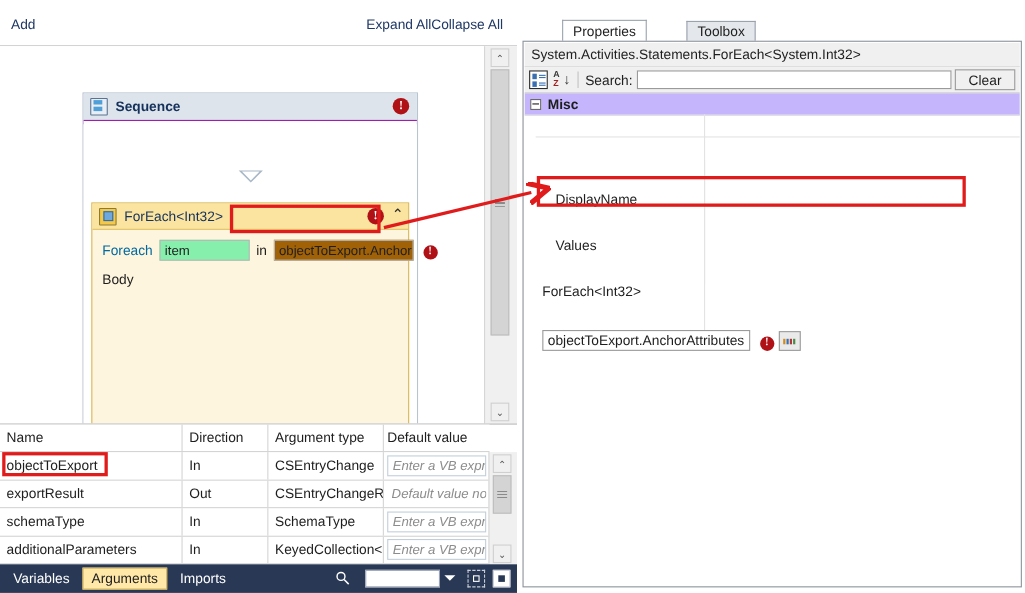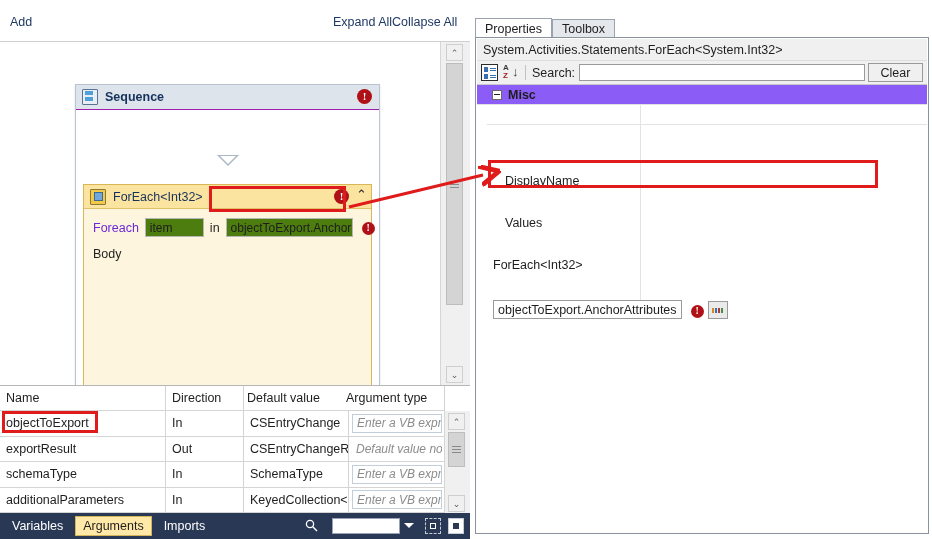--- a/index.html
+++ b/index.html
@@ -71,30 +71,30 @@
      display:flex;align-items:center;padding:0 6px;}
   .fe-icon{width:14px;height:14px;flex:0 0 14px;margin-right:7px;position:relative;
      background:#f5c945;border:1px solid #8a7a3a;border-radius:1px;}
   .fe-icon:before{content:"";position:absolute;left:3px;top:2px;width:7px;height:7px;
      background:#6fa8dc;border:1px solid #3a6a96;}
   #foreach-title{font-size:12.5px;color:#16325c;}
   #foreach-err{position:absolute;right:22px;top:4px;}
   .chev{position:absolute;right:4px;top:3px;color:#2a2a2a;font-size:13px;line-height:1;}
 
   #foreach-row{position:absolute;left:9px;top:33px;display:flex;align-items:center;}
-  #foreach-label{font-size:12.5px;color:#6d28d9;margin-right:6px;}
+  #foreach-label{font-size:12.5px;color:#0369a1;margin-right:6px;}
   #foreach-var{
-    width:59px;height:19px;background:#4d7c0f;border:1px solid #b6b6b6;
+    width:82px;height:19px;background:#86efac;border:1px solid #b6b6b6;
     display:flex;align-items:center;padding:0 4px;font-size:12px;color:#1e1e1e;
     box-sizing:border-box;
   }
   #foreach-in{margin:0 6px;font-size:12.5px;}
   #foreach-expr-wrap{position:relative;}
   #foreach-expr{
-    width:127px;height:19px;background:#4d7c0f;border:1px solid #b6b6b6;
+    width:127px;height:19px;background:#a16207;border:1px solid #b6b6b6;
     display:flex;align-items:center;padding:0 4px;font-size:12px;color:#1e1e1e;
     box-sizing:border-box;overflow:hidden;white-space:nowrap;
   }
   #foreach-expr-err{position:absolute;right:-22px;top:2px;}
   #foreach-expr-err .err-badge{width:13px;height:13px;font-size:10px;}
 
   #body-label{position:absolute;left:9px;top:62px;font-size:12.5px;color:#1e1e1e;}
   #foreach-body-drop{
     position:absolute;left:9px;top:80px;width:268px;height:123px;
     background:#ffffff;border:1px solid #cdcdcd;
@@ -148,21 +148,21 @@
   .status-icon-btn{position:absolute;top:5px;width:16px;height:16px;border:1px solid #c8ccd6;box-sizing:border-box;cursor:pointer;}
   #status-fit{left:425px;border-style:dashed;}
   #status-fit:after{content:"";position:absolute;left:4px;top:4px;right:4px;bottom:4px;border:1px solid #ffffff;}
   #status-reset{left:448px;background:#ffffff;}
   #status-reset:after{content:"";position:absolute;left:4px;top:4px;width:6px;height:6px;background:#293955;}
 
   
   #props-pane{position:absolute;left:472px;top:0;width:460px;height:539px;background:#ffffff;}
   #prop-tabs{position:absolute;left:3px;top:18px;height:20px;display:flex;align-items:flex-end;}
   .prop-tab{height:19px;padding:0 9px;display:flex;align-items:center;font-size:12.5px;
-    border:1px solid #9aa3ad;border-bottom:none;background:#e4e7eb;color:#1e1e1e;cursor:pointer;box-sizing:border-box;}
+    border:1px solid #9aa3ad;border-bottom:none;background:#e4e7eb;color:#1e1e1e;cursor:pointer;box-sizing:border-box;margin-left:36px;}
   .prop-tab.active{background:#ffffff;height:20px;}
   #props-box{position:absolute;left:3px;top:37px;width:454px;height:497px;border:1px solid #8a939c;background:#ffffff;box-sizing:border-box;}
   #props-type{position:absolute;left:1px;top:1px;right:1px;height:21px;background:#f0f0f0;
      display:flex;align-items:center;padding:0 6px;font-size:12.5px;color:#1e1e1e;border-bottom:1px solid #dedede;}
   #props-toolbar{position:absolute;left:1px;top:23px;right:1px;height:23px;background:#f0f0f0;
      display:flex;align-items:center;padding:0 4px;border-bottom:1px solid #c8c8c8;}
   #cat-view-btn{width:17px;height:17px;border:1px solid #2b2b2b;background:#fff;position:relative;flex:0 0 17px;box-sizing:border-box;cursor:pointer;}
   #cat-view-btn:before{content:"";position:absolute;left:2px;top:2px;width:4px;height:5px;background:#3a6fb0;box-shadow:0 7px 0 #3a6fb0;}
   #cat-view-btn:after{content:"";position:absolute;left:8px;top:3px;width:6px;height:1px;background:#3a6fb0;
      box-shadow:0 2px 0 #3a6fb0,0 7px 0 #3a6fb0,0 9px 0 #3a6fb0;}
@@ -171,22 +171,22 @@
   #sort-az-btn .az{position:absolute;left:1px;top:0;font-size:8px;}
   #sort-az-btn .az2{position:absolute;left:1px;top:8px;font-size:8px;color:#a02020;}
   #sort-az-btn .dn{position:absolute;left:10px;top:1px;font-size:13px;line-height:13px;}
   #tb-sep{width:1px;height:15px;background:#c2c2c2;margin:0 6px;}
   #search-label{font-size:12.5px;margin-right:4px;}
   #search-input{flex:1;height:17px;background:#ffffff;border:1px solid #9a9a9a;box-sizing:border-box;
      padding:0 3px;font-size:12px;display:flex;align-items:center;cursor:text;}
   #clear-btn{margin-left:3px;width:55px;height:19px;background:#f0f0f0;border:1px solid #9a9a9a;
      display:flex;align-items:center;justify-content:center;font-size:12.5px;box-sizing:border-box;cursor:pointer;}
 
-  #misc-group{position:absolute;left:1px;top:47px;right:1px;height:19px;background:#8b5cf6;
-     display:flex;align-items:center;padding:0 15px;border-bottom:1px solid #e0e0e0;}
+  #misc-group{position:absolute;left:1px;top:47px;right:1px;height:19px;background:#c4b5fd;
+     display:flex;align-items:center;padding:0 5px;border-bottom:1px solid #e0e0e0;}
   #misc-toggle{width:10px;height:10px;border:1px solid #6a6a6a;position:relative;margin-right:6px;
      box-sizing:border-box;background:#fff;cursor:pointer;flex:0 0 10px;}
   #misc-toggle:before{content:"";position:absolute;left:1px;top:3.5px;width:6px;height:1px;background:#1e1e1e;}
   #misc-label{font-size:12.5px;font-weight:bold;color:#1e1e1e;}
 
   .prop-row{position:absolute;left:11px;right:1px;height:20px;display:flex;align-items:flex-start;
      border-bottom:1px solid #e3e3e3;flex-direction:column;}
   .prop-name{width:154px;flex:0 0 154px;padding-left:18px;font-size:12.5px;box-sizing:border-box;
      border-right:1px solid #e3e3e3;height:100%;display:flex;align-items:center;}
   .prop-val{flex:1;height:100%;display:flex;align-items:center;padding-left:6px;font-size:12.5px;}
@@ -275,22 +275,22 @@
         </div>
       <div class="sb-btn" id="canvas-sb-down">⌄</div>
     </div>
   </div>
 
   <div id="args-pane">
     <div id="args-grid">
       <div class="grid-row head">
         <div class="gc c0">Name</div>
         <div class="gc c1">Direction</div>
+        <div class="gc c2">Argument type</div>
         <div class="gc c3">Default value</div>
-        <div class="gc c2">Argument type</div>
       </div>
 
       <div class="grid-row">
         <div class="gc c0">objectToExport</div>
         <div class="gc c1">In</div>
         <div class="gc c2">CSEntryChange</div>
         <div class="gc c3">
             <span class="cellbox">Enter a VB express</span>
           </div>
       </div>

